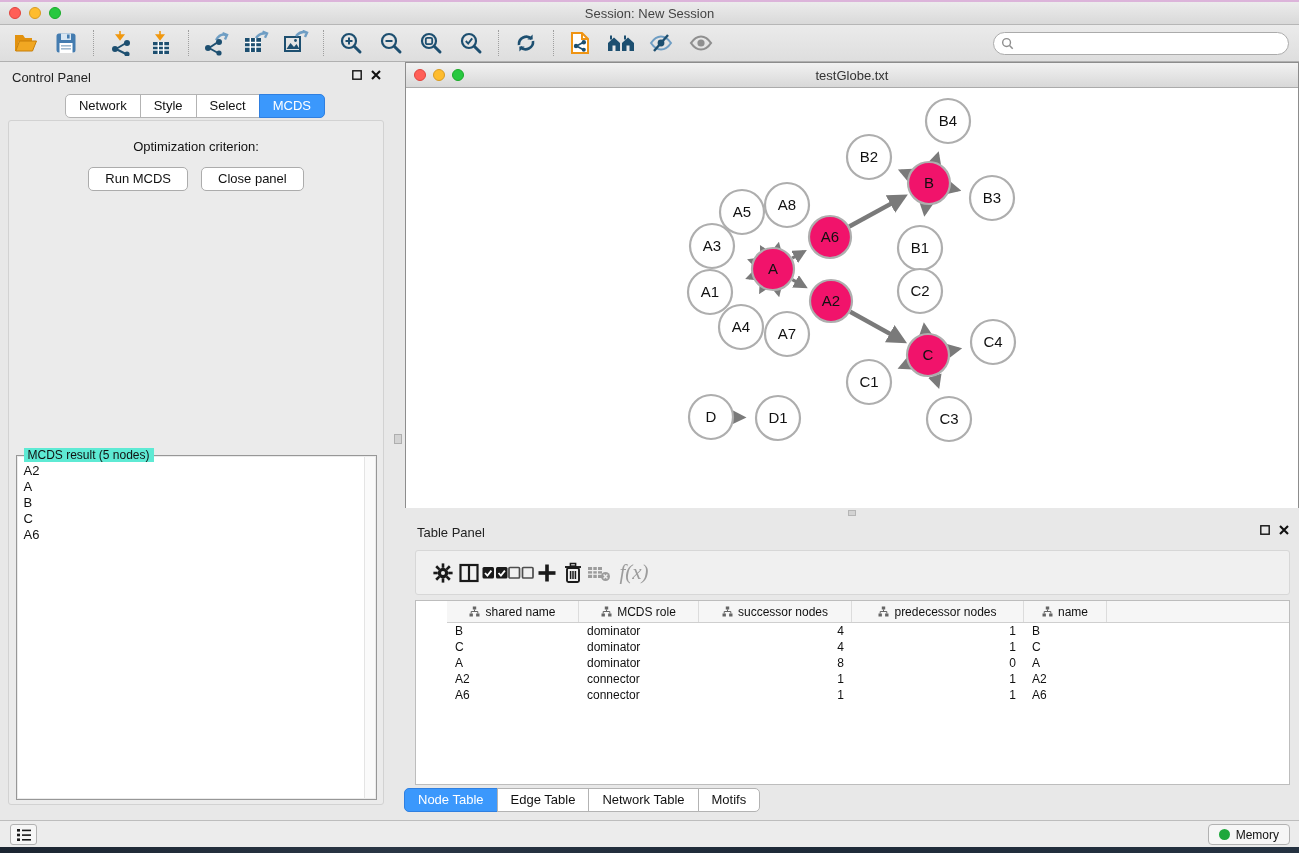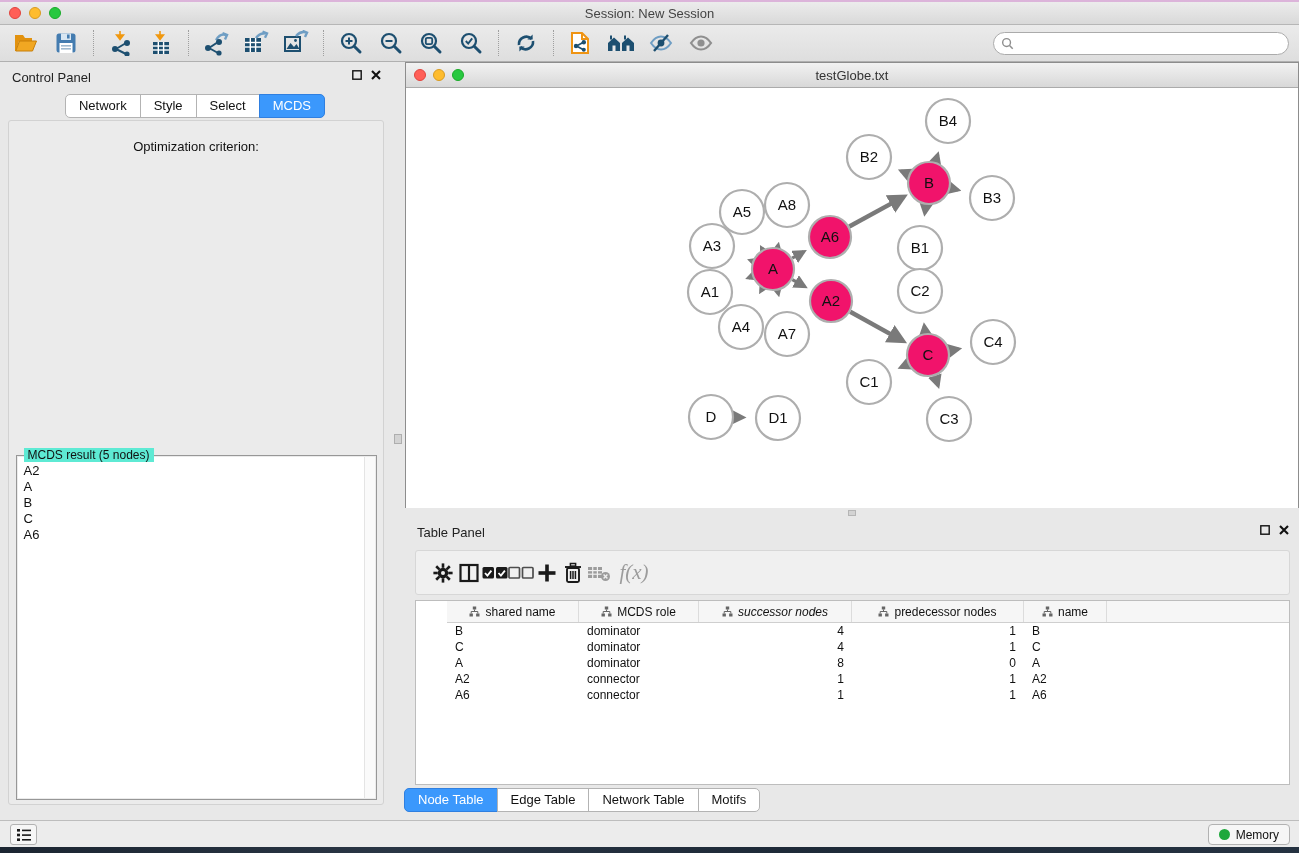--- a/index.html
+++ b/index.html
@@ -325,20 +325,24 @@
       </span>
     </div>
     <div class="cp-tabs" id="cp-tabs">
         <div class="seg-tab">Network</div>
         <div class="seg-tab">Style</div>
         <div class="seg-tab">Select</div>
         <div class="seg-tab sel">MCDS</div>
       </div>
     <div class="cp-content">
       <div class="opt-label">Optimization criterion:</div>
+      <div class="cp-buttons">
+        <button class="mac-btn">Run MCDS</button>
+        <button class="mac-btn">Close panel</button>
+      </div>
       <div class="result-spacer"></div>
       <div class="result-box">
         <div class="result-list" id="result-list">
             <div class="result-item">A2</div>
             <div class="result-item">A</div>
             <div class="result-item">B</div>
             <div class="result-item">C</div>
             <div class="result-item">A6</div>
           </div>
         <div class="result-scroll"></div>
@@ -546,21 +550,21 @@
           </div>
           <div class="th" style="width: 120px;">
             <svg width="11" height="11" viewBox="0 0 11 11">
               <rect x="3.8" y="0.5" width="3.4" height="3" fill="#666"></rect>
               <rect x="0.5" y="7.5" width="3.4" height="3" fill="#666"></rect>
               <rect x="7.1" y="7.5" width="3.4" height="3" fill="#666"></rect>
               <path d="M5.5 3.5v2M2.2 7.5v-2h6.6v2" fill="none" stroke="#666" stroke-width="1"></path>
             </svg>
             <span>MCDS role</span>
           </div>
-          <div class="th" style="width: 153px; font-style: italic;">
+          <div class="th" style="width: 153px;">
             <svg width="11" height="11" viewBox="0 0 11 11">
               <rect x="3.8" y="0.5" width="3.4" height="3" fill="#666"></rect>
               <rect x="0.5" y="7.5" width="3.4" height="3" fill="#666"></rect>
               <rect x="7.1" y="7.5" width="3.4" height="3" fill="#666"></rect>
               <path d="M5.5 3.5v2M2.2 7.5v-2h6.6v2" fill="none" stroke="#666" stroke-width="1"></path>
             </svg>
             <span>successor nodes</span>
           </div>
           <div class="th" style="width: 172px;">
             <svg width="11" height="11" viewBox="0 0 11 11">

